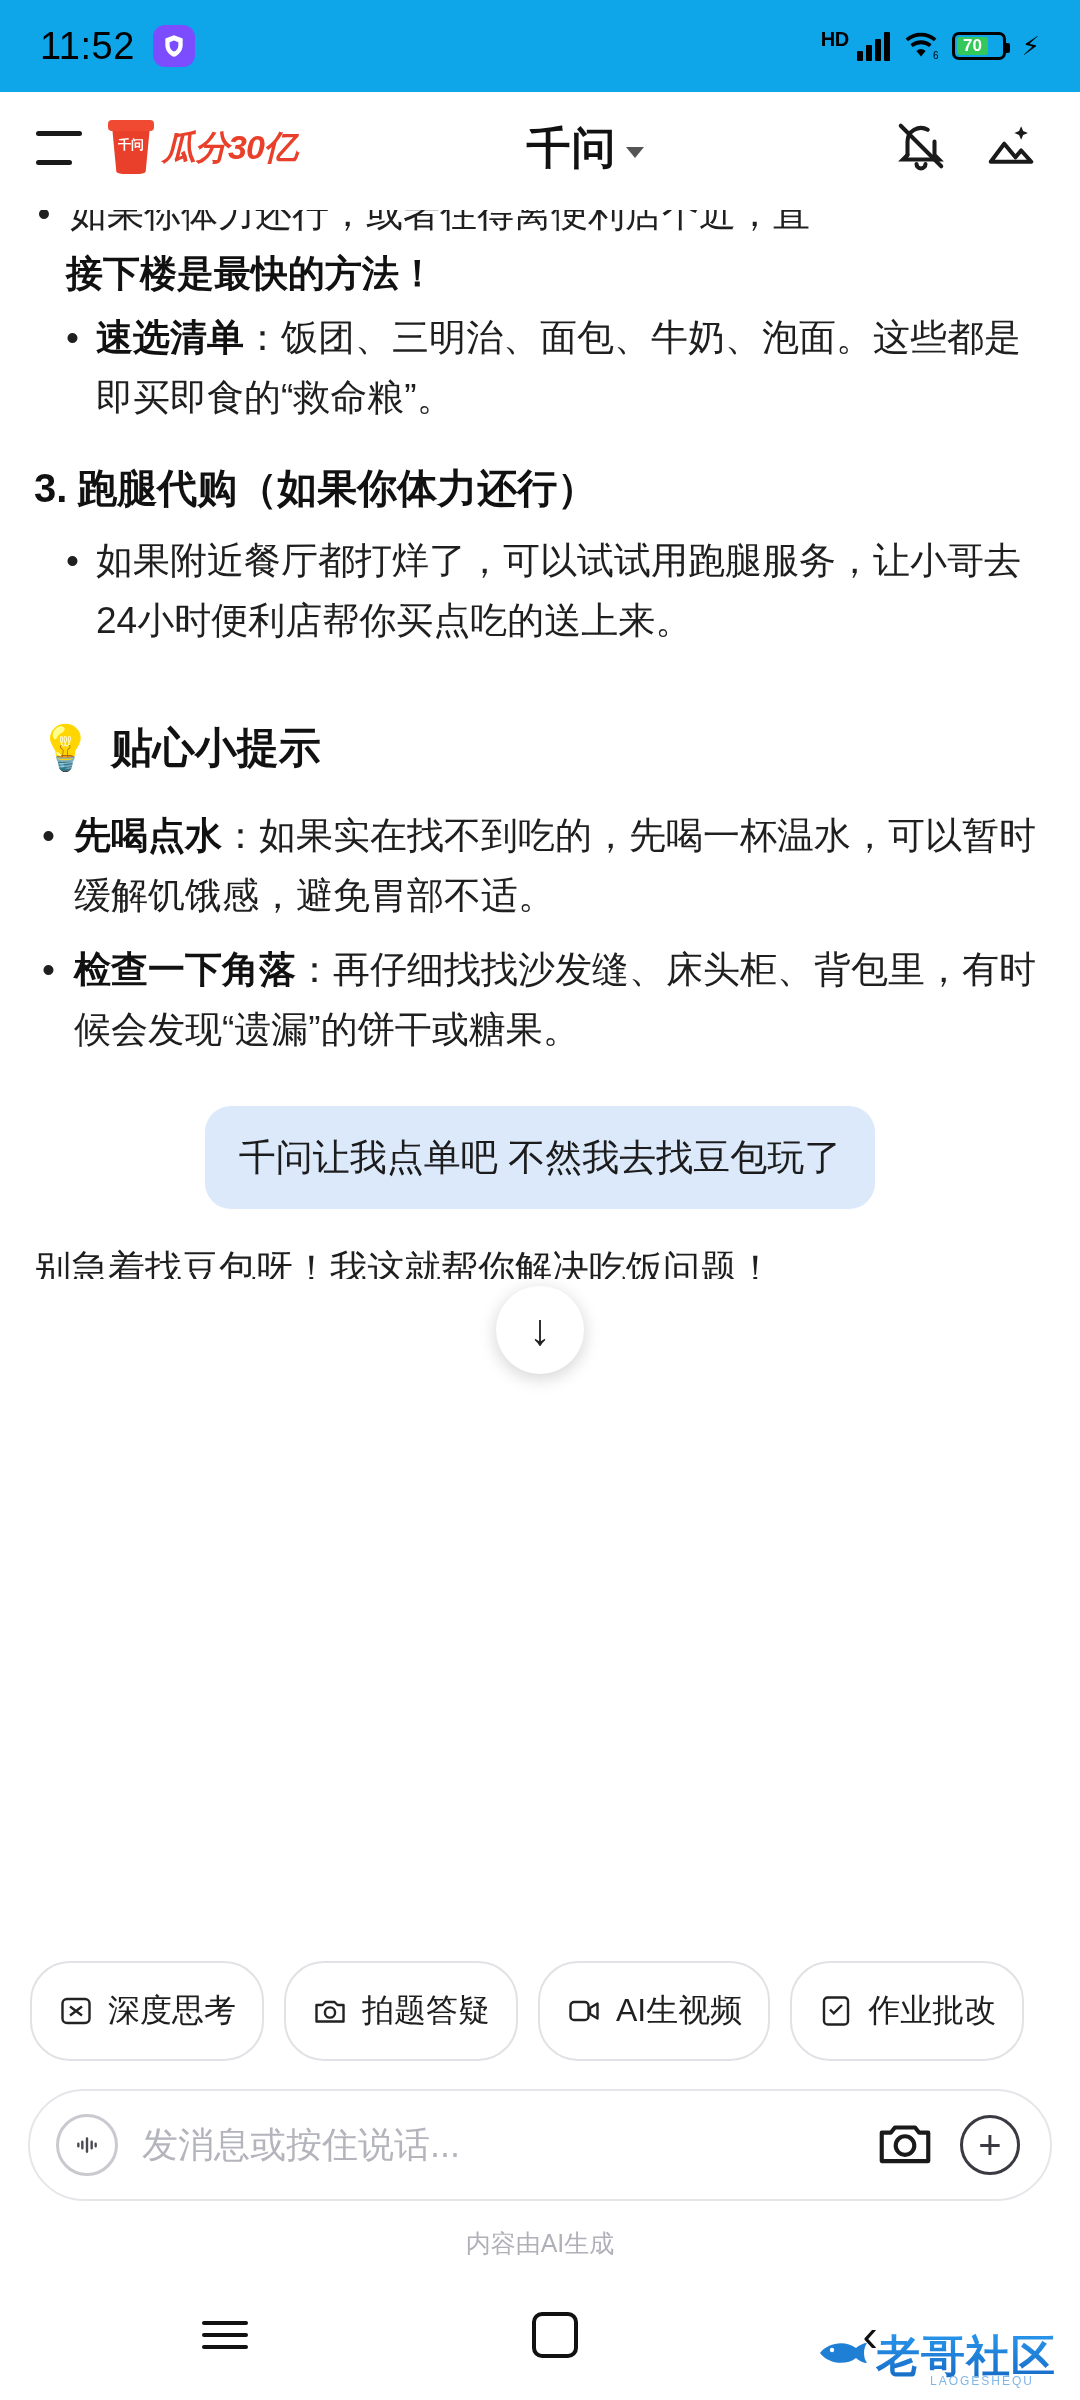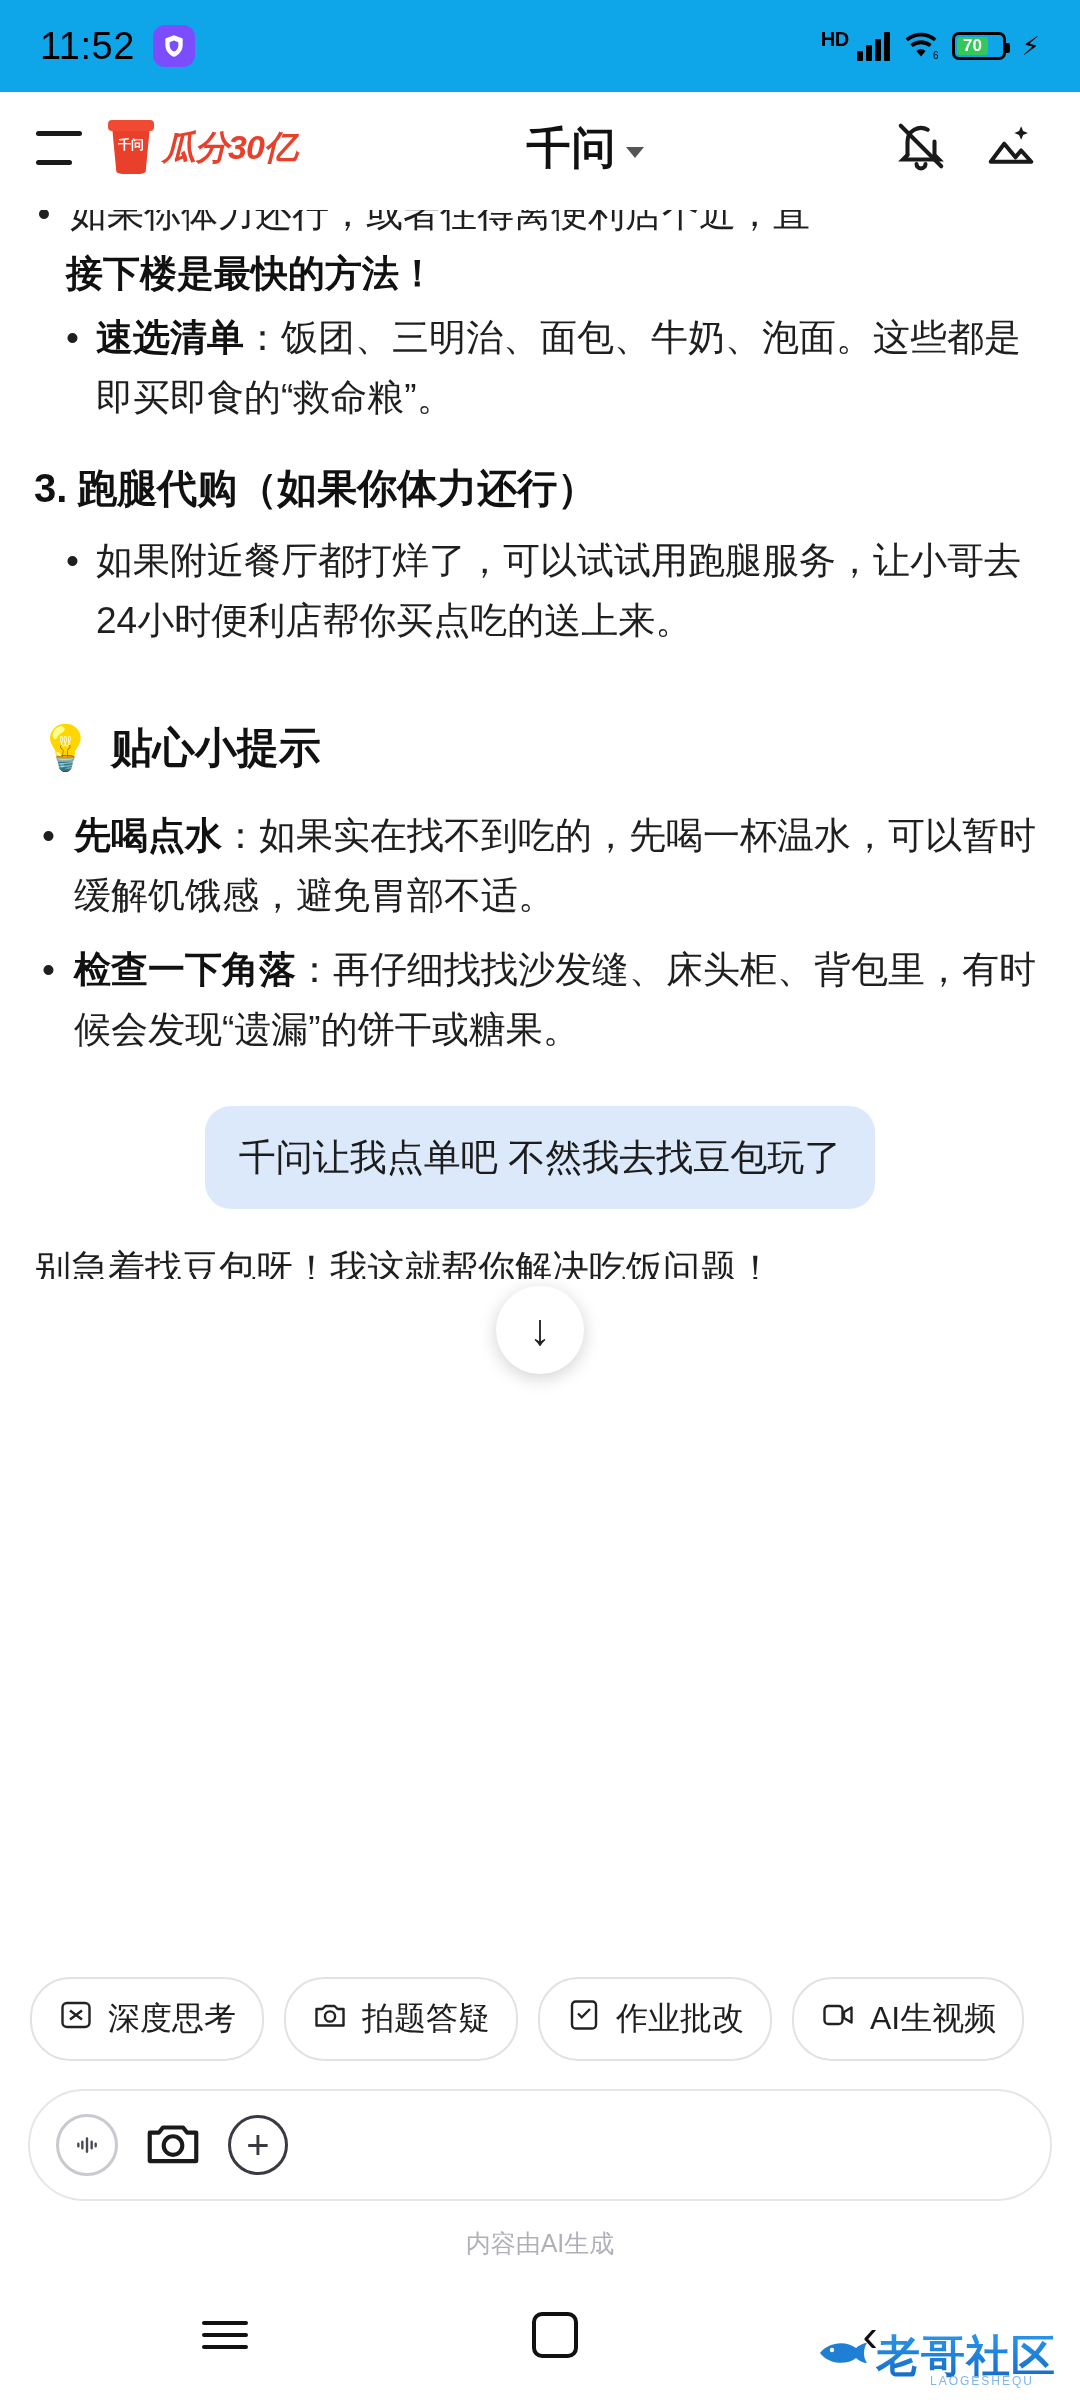--- a/index.html
+++ b/index.html
@@ -164,23 +164,23 @@
     height: 40px; overflow: hidden;
   }
 
   
   .chips {
     flex: 0 0 auto;
     display:flex; gap: 20px; padding: 14px 30px 10px 30px;
     overflow: hidden;
   }
   .chip {
-    display:flex; align-items:flex-start; gap: 14px;
+    display:flex; align-items:center; gap: 14px;
     border: 2px solid #e2e2e6; border-radius: 40px;
-    padding: 18px 26px; font-size: 32px; color:#1f1f1f;
+    padding: 26px 26px; font-size: 32px; color:#1f1f1f;
     white-space: nowrap; background:#fff;
   }
   .chip .ci { width: 36px; height: 36px; flex:0 0 36px; }
 
   
   .inputbar {
     flex: 0 0 auto;
     margin: 18px 28px 0 28px;
     height: 112px;
     border: 2px solid #e6e6ea; border-radius: 58px;
@@ -373,43 +373,44 @@
         <svg width="36" height="36" viewBox="0 0 24 24" fill="none" stroke="#222" stroke-width="1.6">
           <path d="M3 8h4l2-2h6l2 2h4v11H3z" stroke-linejoin="round"></path>
             <circle cx="12" cy="13" r="3.4"></circle>
         </svg>
       </span>
       <span>拍题答疑</span>
     </div>
     <div class="chip">
       <span class="ci">
         <svg width="36" height="36" viewBox="0 0 24 24" fill="none" stroke="#222" stroke-width="1.6">
-          <rect x="4" y="3" width="16" height="18" rx="2.5"></rect>
-            <path d="M8 11l2.5 2.5L16 8"></path>
-        </svg>
-      </span>
-      <span>作业批改</span>
+          <rect x="3" y="6" width="12" height="12" rx="2.5"></rect>
+            <path d="M16 10l5-3v10l-5-3z" stroke-linejoin="round"></path>
+        </svg>
+      </span>
+      <span>AI生视频</span>
     </div>
     <div class="chip">
       <span class="ci">
         <svg width="36" height="36" viewBox="0 0 24 24" fill="none" stroke="#222" stroke-width="1.6">
-          <rect x="3" y="6" width="12" height="12" rx="2.5"></rect>
-            <path d="M16 10l5-3v10l-5-3z" stroke-linejoin="round"></path>
-        </svg>
-      </span>
-      <span>AI生视频</span>
+          <rect x="4" y="3" width="16" height="18" rx="2.5"></rect>
+            <path d="M8 11l2.5 2.5L16 8"></path>
+        </svg>
+      </span>
+      <span>作业批改</span>
     </div>
   </div>
 
   <div class="inputbar">
     <span class="voice-ring">
       <svg width="32" height="32" viewBox="0 0 24 24" fill="none" stroke="#4a4a52" stroke-width="1.8" stroke-linecap="round">
         <path d="M12 7v10M8.5 9.5v5M15.5 9.5v5M5.5 11v2M18.5 11v2"></path>
       </svg>
     </span>
+    <span class="input-placeholder">发消息或按住说话...</span>
     <span>
       <svg width="62" height="62" viewBox="0 0 24 24" fill="none" stroke="#1a1a1a" stroke-width="1.6">
         <path d="M3 8h3.5l1.6-2h7.8L17.5 8H21v11H3z" stroke-linejoin="round"></path>
           <circle cx="12" cy="13" r="3.6"></circle>
       </svg>
     </span>
     <span class="plus-btn">+</span>
   </div>
 
   <div class="footnote">内容由AI生成</div>

